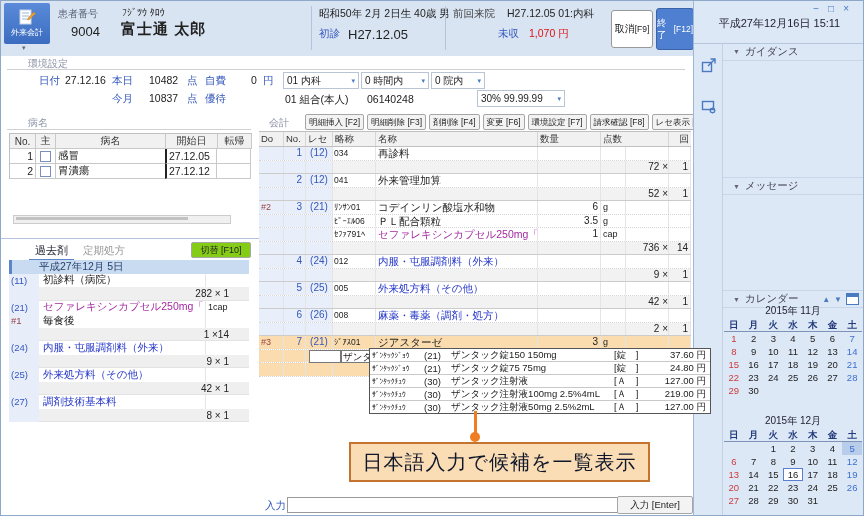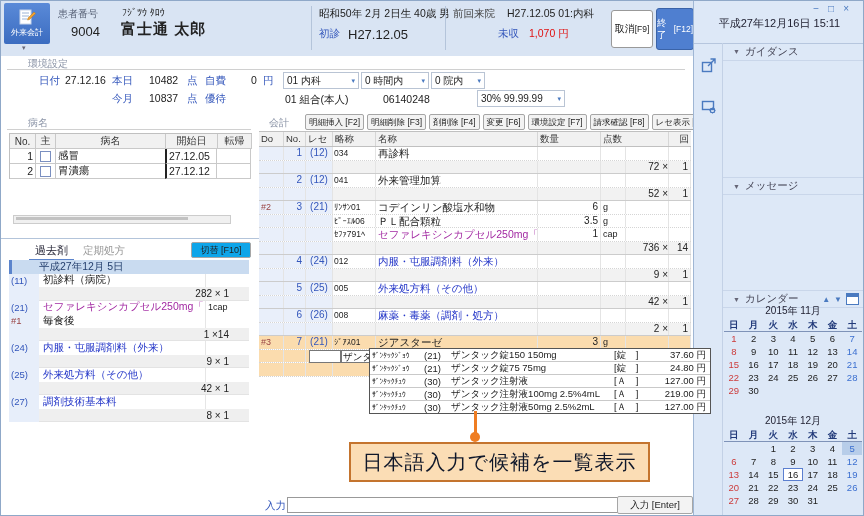--- a/index.html
+++ b/index.html
@@ -55,21 +55,21 @@
   .bc.w-no{justify-content:flex-end;}
   .bc.w-main{justify-content:center;}
   .bc.w-start{border-left:2px solid #222;margin-left:-1px;}
   .cb{width:9px;height:9px;border:1px solid #7a8fc0;background:#fff;display:inline-block;}
   #byo-scroll{position:absolute;left:12px;top:103px;width:216px;height:7px;background:#f0f0f0;border:1px solid #ccc;}
   #byo-thumb{position:absolute;left:2px;top:1px;width:172px;height:3px;background:#c2c2c2;}
 
   #past{position:absolute;left:0;top:126px;width:258px;height:279px;border-top:1px solid #b3c4da;}
   #tab-past{position:absolute;left:28px;top:4px;font-size:11px;color:#223;border-bottom:3px solid #5b84cc;padding:0 6px 1px 6px;}
   #tab-teiki{position:absolute;left:82px;top:5px;font-size:10.5px;color:#999;}
-  #btn-switch{position:absolute;left:190px;top:3px;width:58px;height:14px;background:#0ea5e9;border:1px solid #a6a6a6;
+  #btn-switch{position:absolute;left:190px;top:3px;width:58px;height:14px;background:#84cc16;border:1px solid #a6a6a6;
     border-radius:2px;font-size:9px;display:flex;align-items:center;justify-content:center;}
   #past-rows{position:absolute;left:8px;top:21px;width:240px;}
   .prow{display:flex;height:13.5px;align-items:stretch;font-size:10px;}
   .pdate{background:#c9dbf0;border-left:3px solid #5b84cc;color:#26406e;}
   .pdate-text{padding-left:27px;font-size:10.5px;align-self:center;}
   .pcode{width:30px;box-sizing:border-box;background:#e7eefa;color:#3356bb;font-size:9.5px;padding-left:2px;display:flex;align-items:center;}
   .pdo{color:#994444;}
   .pname{flex:1;padding-left:4px;white-space:nowrap;overflow:hidden;font-size:10.5px;display:flex;align-items:center;}
   .pqty{width:44px;font-size:9px;display:flex;align-items:center;border-left:1px solid #e6e6e6;box-sizing:border-box;padding-left:2px;}
   .ppts .pval{flex:1;background:#efefef;text-align:right;padding-right:20px;font-size:10px;display:block;line-height:13.5px;border-bottom:1px solid #e3e3e3;}
@@ -221,21 +221,21 @@
     <div class="select" style="left:360px;top:16px;width:60px;">
       <span>0 時間内</span>
         <span class="caret">▾</span>
     </div>
     <div class="select" style="left:430px;top:16px;width:46px;">
       <span>0 院内</span>
         <span class="caret">▾</span>
     </div>
 
     <span class="fld" style="left:284px;top:37px;">01 組合(本人)</span>
-    <span class="fld" style="left:382px;top:37px;">06140248</span>
+    <span class="fld" style="left:366px;top:37px;">06140248</span>
     <div class="select" style="left:476px;top:34px;width:80px;">
       <span>30% 99.99.99</span>
         <span class="caret">▾</span>
     </div>
   </div>
 
   <div id="left-col">
     <span class="sec-lbl" style="left:27px;top:4px;">病名</span>
     <div class="hr" style="left:6px;top:17px;width:244px;"></div>
 

